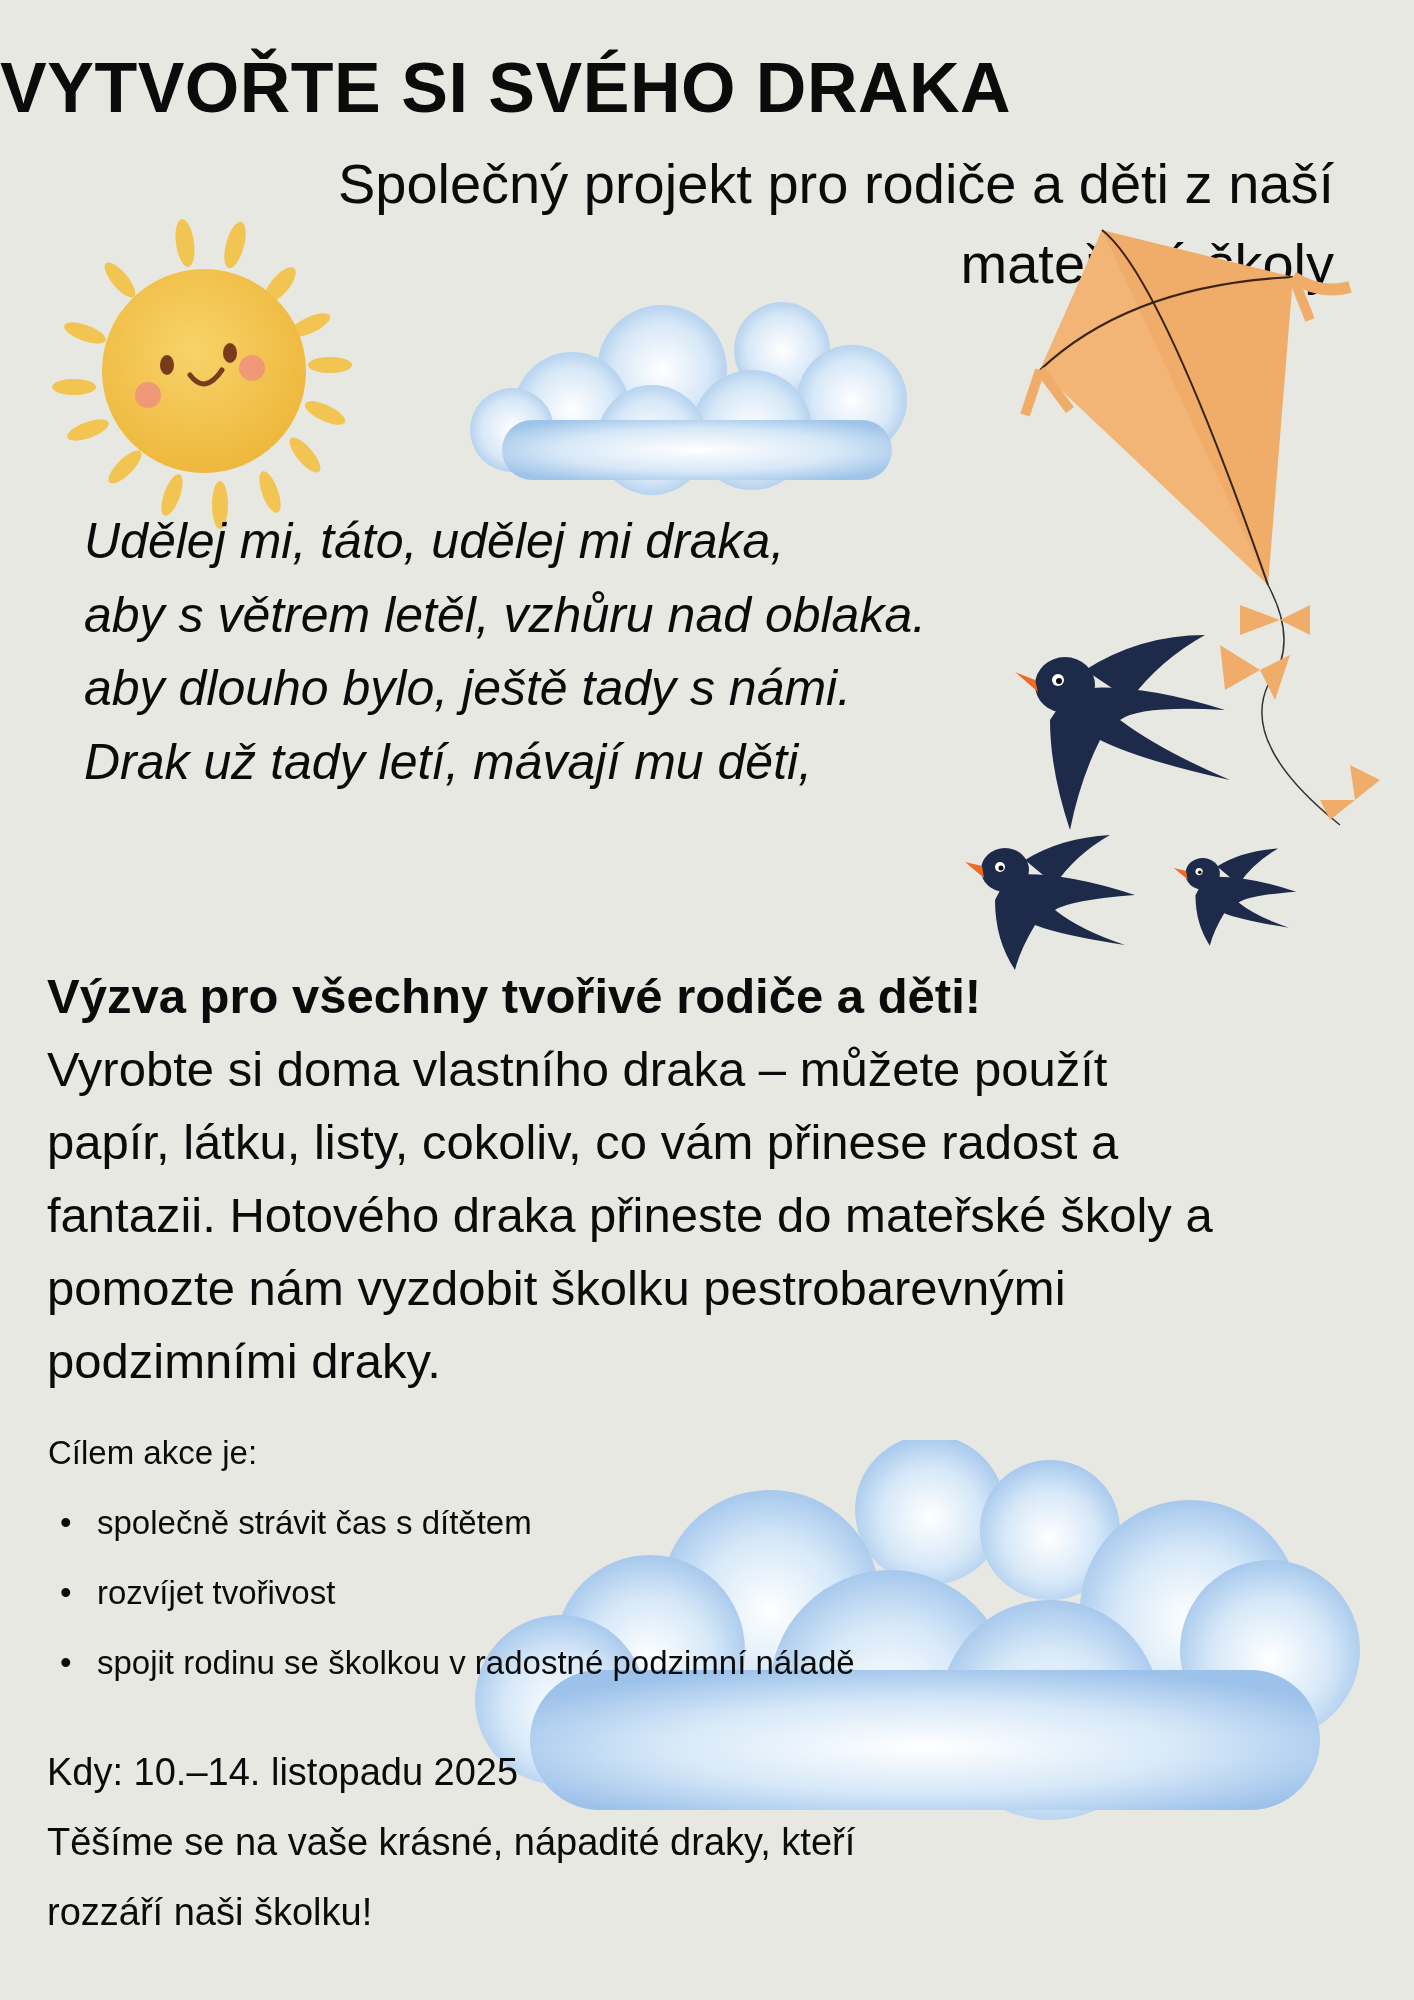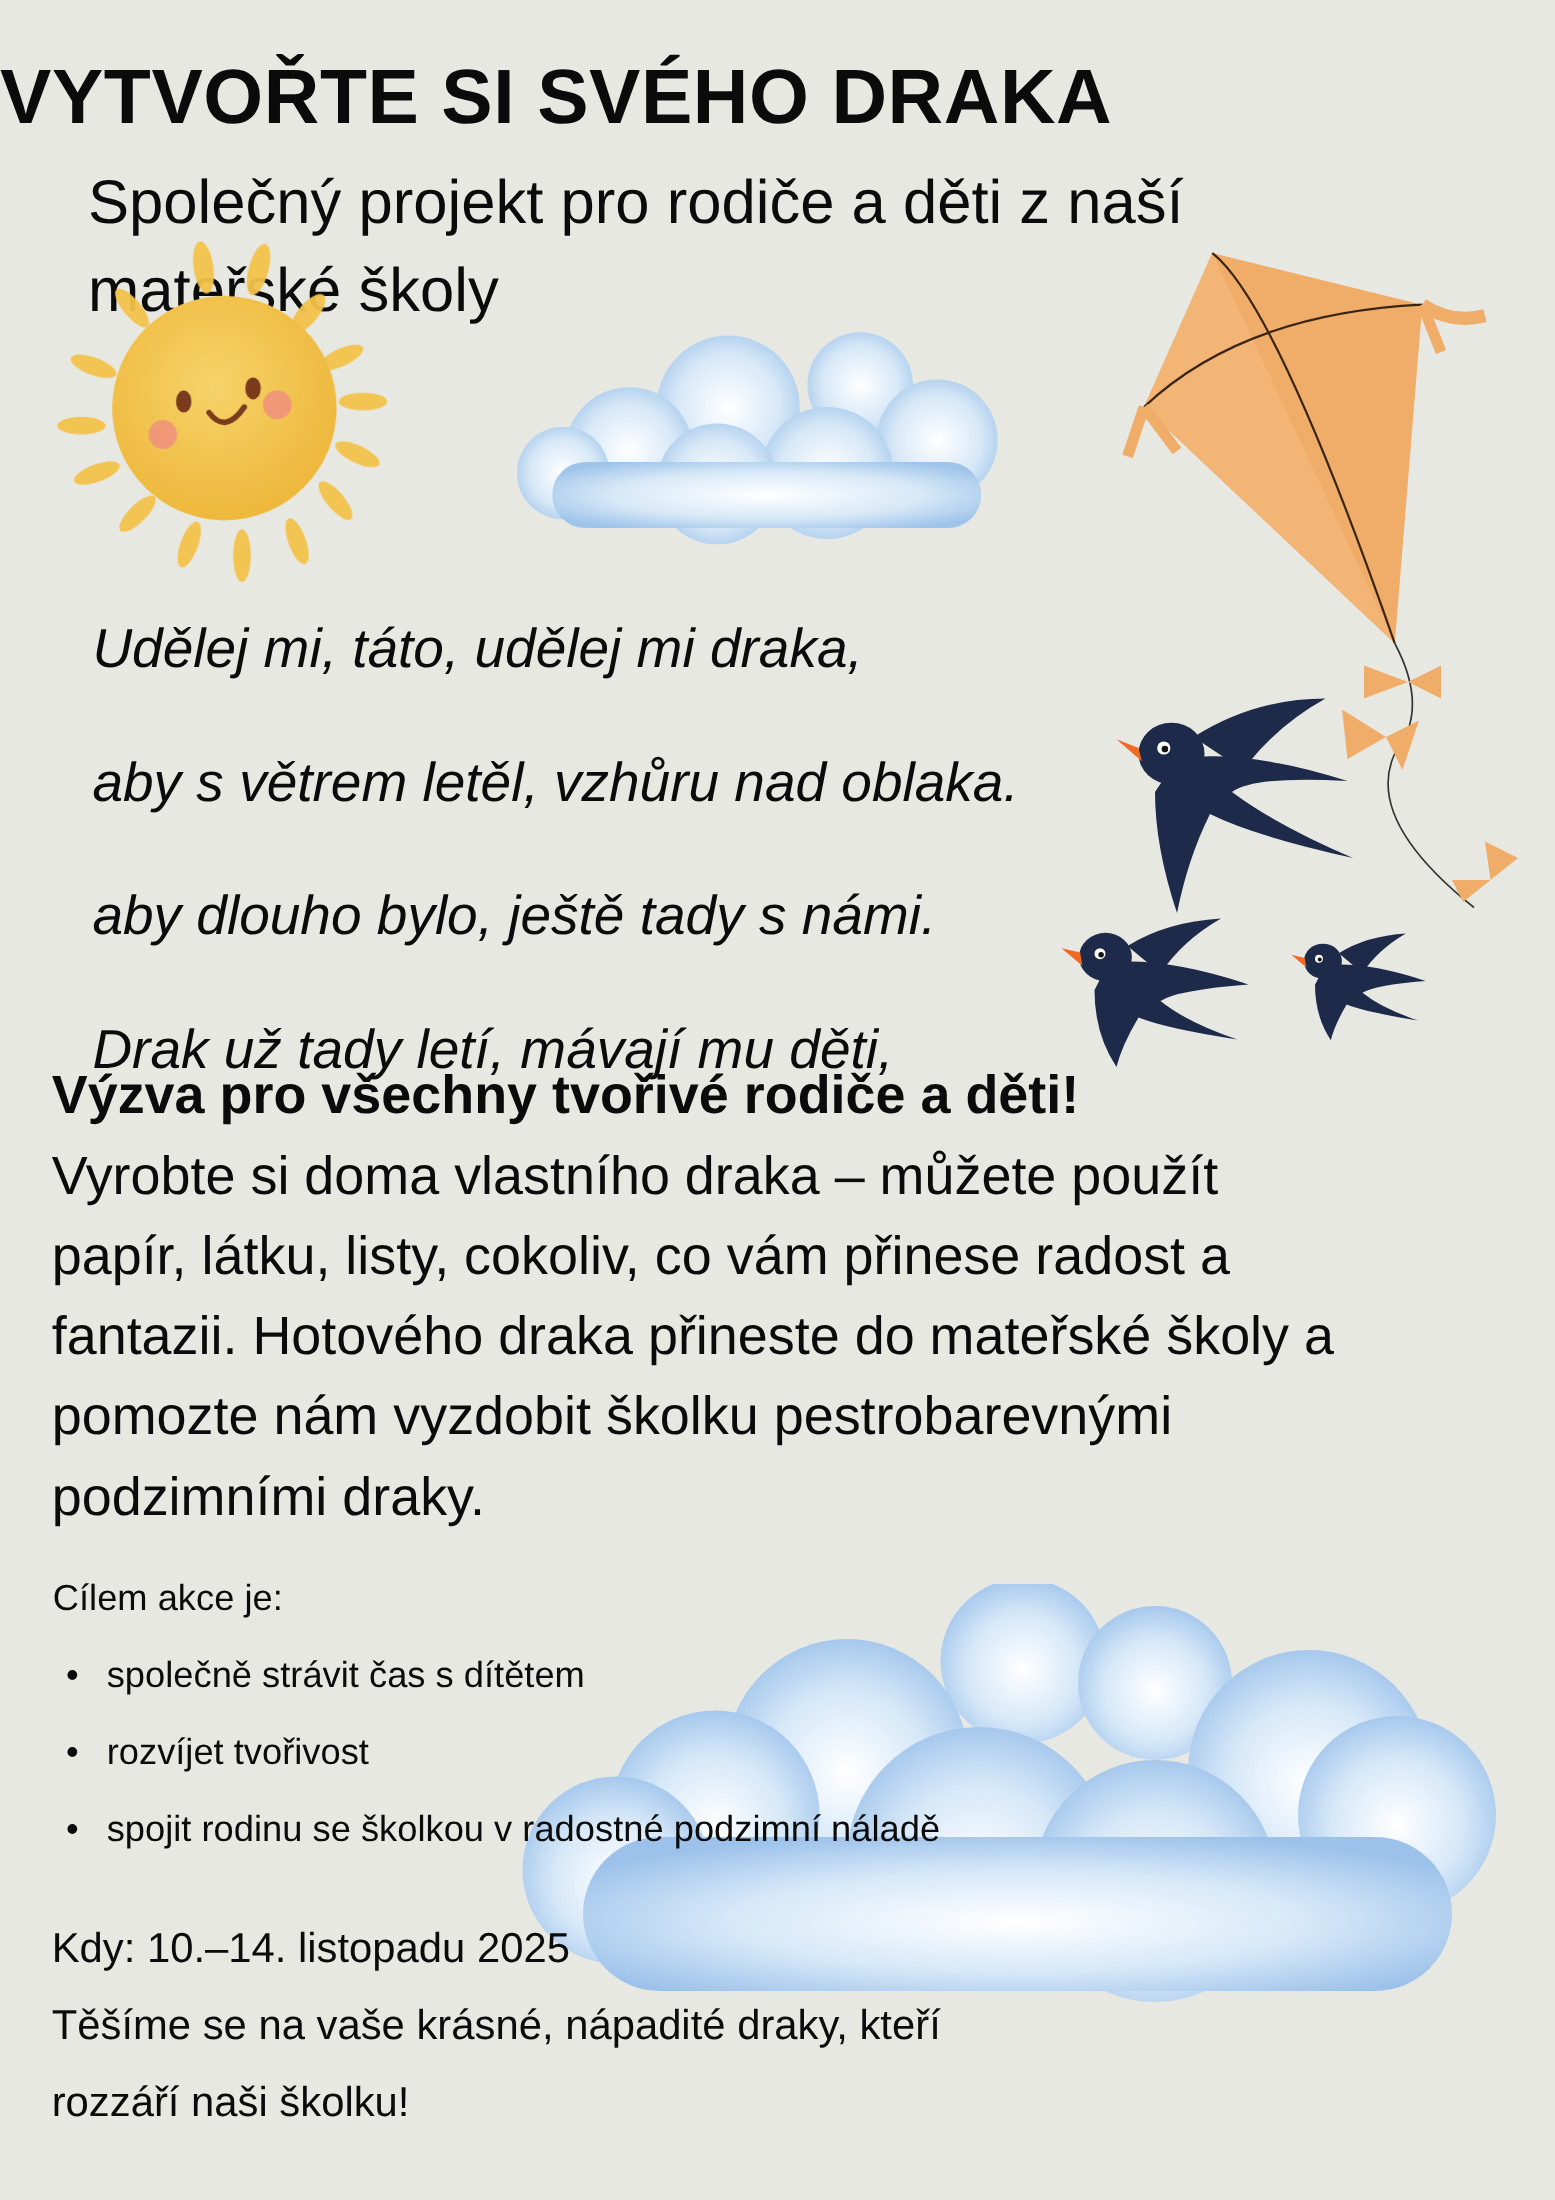--- a/index.html
+++ b/index.html
@@ -10,27 +10,27 @@
     font-family: "Liberation Sans", "DejaVu Sans", sans-serif;
     color: #0b0b0b;
   }
   .abs { position: absolute; }
   .title {
     position: absolute; left: 0; width: 1414px; top: 48px;
     font-weight: bold; font-size: 70px; letter-spacing: 0.5px;
   }
   .subtitle {
     position: absolute; left: 80px; width: 1254px; top: 144px;
-    text-align: left; font-size: 56px; line-height: 80px;
+    text-align: right; font-size: 56px; line-height: 80px;
   }
   .poem {
     position: absolute; left: 84px; top: 505px;
     font-style: italic; font-size: 50px; line-height: 73.5px;
   }
-  .poem div { white-space: nowrap; margin-top: 48px; }
+  .poem div { white-space: nowrap; }
   .challenge { position: absolute; left: 47px; top: 960px; font-size: 49px; line-height: 73px; width: 1350px; }
   .challenge .head { font-weight: bold; }
   .goals { position: absolute; left: 48px; top: 1418px; font-size: 33px; line-height: 70px; z-index: 3; }
   .goals ul { margin: 0; padding: 0; list-style: none; }
   .goals li { position: relative; padding-left: 49px; }
   .goals li .bullet { position: absolute; left: 12px; top: 0; }
   .footer { position: absolute; left: 47px; top: 1737px; font-size: 38px; line-height: 70px; z-index: 3; }
   svg { display: block; }
 </style>
 </head>

